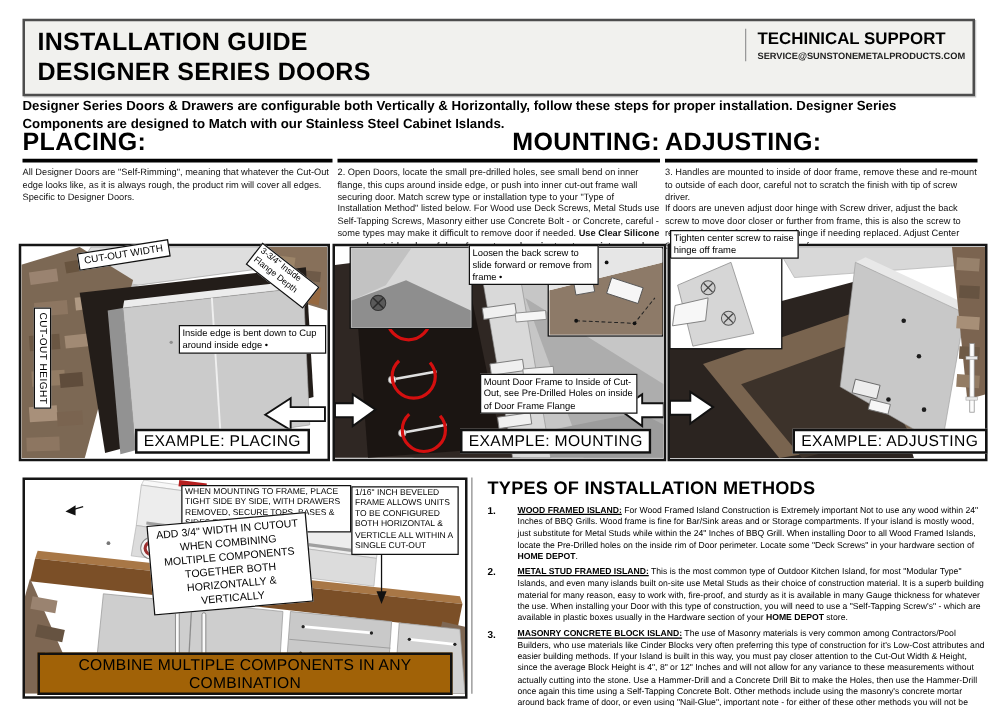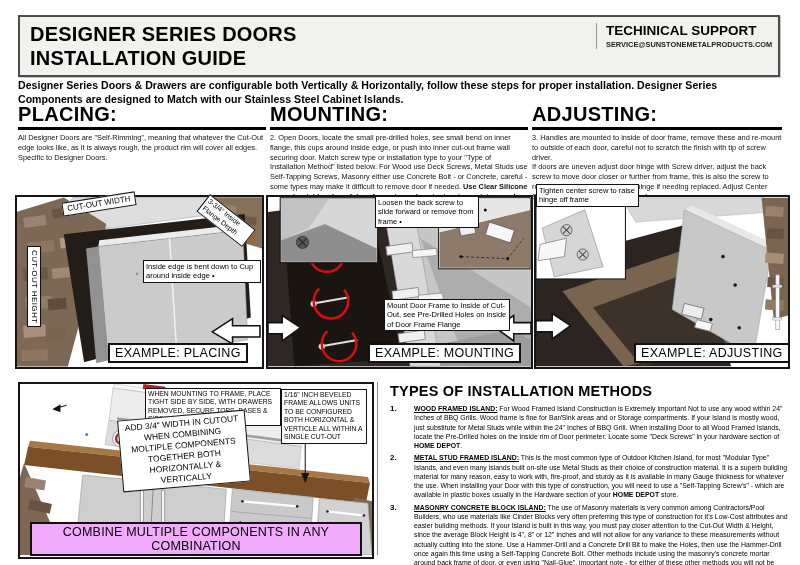--- a/index.html
+++ b/index.html
@@ -19,21 +19,21 @@
   .support-phone { font-size:14.5px; font-weight:bold; margin-top:1px; }
   .support-email { font-size:7.4px; font-weight:bold; color:#222; margin-top:2px; }
   
   .intro { position:absolute; left:18px; top:79px; width:764px; font-size:10.6px; font-weight:bold; line-height:1.3; margin:0; }
   
   .col { position:absolute; top:103px; }
   .col-placing  { left:18px;  width:248px; }
   .col-mounting { left:270px; width:258px; }
   .col-adjusting{ left:532px; width:250px; }
   .col-heading { font-size:20px; font-weight:bold; border-bottom:3px solid #000; padding-bottom:1px; letter-spacing:.3px; }
-  .col-mounting .col-heading { text-align:left; }
+  .col-mounting .col-heading { text-align:right; }
   .col-body { margin-top:3px; font-size:7.4px; line-height:1.32; color:#111; }
   .col-body p { margin:0; }
   .col-body p + p { margin-top:7px; }
   .prewrap { white-space:pre-line; }
   .b { font-weight:bold; }
   
   .panel { position:absolute; border:2px solid #151515; background:#fff; overflow:hidden; }
   #panel-placing  { left:15px;  top:195px; width:245px; height:170px; }
   #panel-mounting { left:266px; top:195px; width:263px; height:170px; }
   #panel-adjusting{ left:534px; top:195px; width:252px; height:170px; }
@@ -58,41 +58,41 @@
   #ex-placing  { left:108px; top:343px; }
   #ex-mounting { left:368px; top:343px; }
   #ex-adjusting{ left:634px; top:343px; }
   
   #panel-combine { left:18px; top:382px; width:352px; height:173px; border:2px solid #151515; position:absolute; background:#fff; overflow:hidden; }
   #co-when-mounting { left:145px; top:388px; width:130px; font-size:6.8px; }
   #co-bevel         { left:281px; top:389px; width:80px;  font-size:6.8px; }
   #co-add-width     { left:120px; top:415px; width:120px; font-size:8.5px; text-align:center; transform:rotate(-5deg); padding:2px 3px; line-height:1.3; }
   #banner-combine {
     position:absolute; z-index:6; left:30px; top:522px; width:328px;
-    background:#f0abfc; border:2px solid #111; font-size:12.5px; text-align:center;
+    background:#a16207; border:2px solid #111; font-size:12.5px; text-align:center;
     padding:1px 0; letter-spacing:.2px;
   }
   #bottom-divider { position:absolute; left:377px; top:382px; width:1px; height:173px; background:#8a8a8a; }
   
   #methods { position:absolute; left:386px; top:381px; width:404px; }
   .m-heading { font-size:14.5px; font-weight:bold; margin:2px 0 5px 4px; letter-spacing:.2px; }
   .m-item { display:flex; margin-bottom:3px; }
   .m-num { flex:none; width:24px; padding-left:4px; font-size:8px; font-weight:bold; }
   .m-body { flex:1; font-size:6.9px; line-height:1.34; padding-right:2px; }
   .m-title { font-weight:bold; text-decoration:underline; }
 </style>
 </head>
 <body>
 
 <div class="page">
 
   <div class="header-box">
     <div class="doc-title">
+      <div>INSTALLATION GUIDE</div>
       <div>DESIGNER SERIES DOORS</div>
-      <div>INSTALLATION GUIDE</div>
     </div>
     <div class="support">
       <div class="support-title">TECHINICAL SUPPORT</div>
       <div class="support-email">SERVICE@SUNSTONEMETALPRODUCTS.COM</div>
     </div>
   </div>
 
   <p class="intro">Designer Series Doors &amp; Drawers are configurable both Vertically &amp; Horizontally, follow these steps for proper installation. Designer Series Components are designed to Match with our Stainless Steel Cabinet Islands.</p>
 
   <div class="col col-placing">

